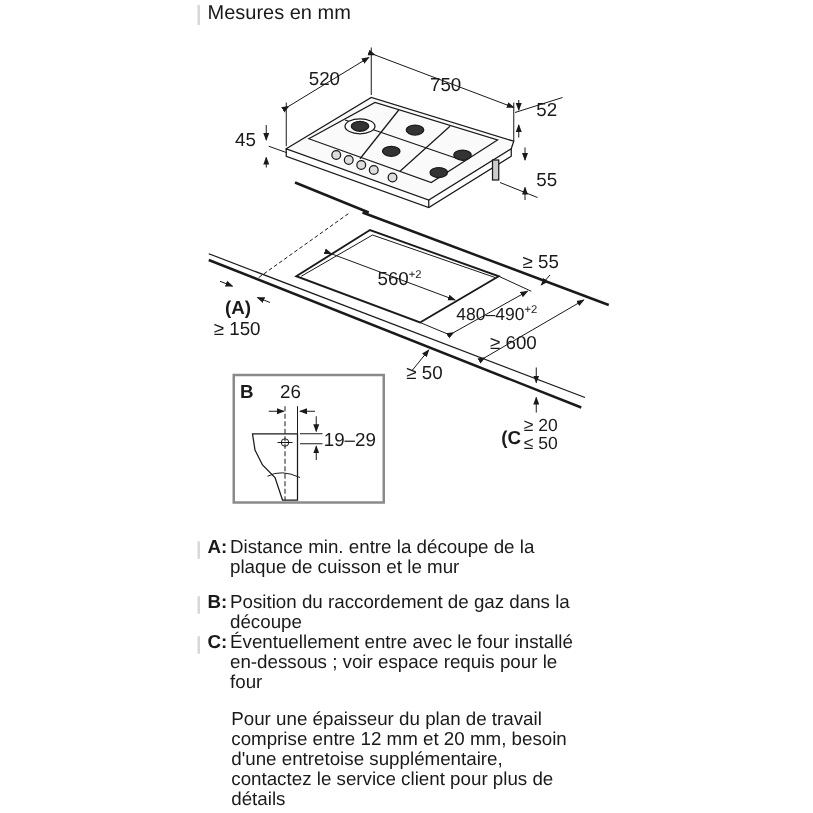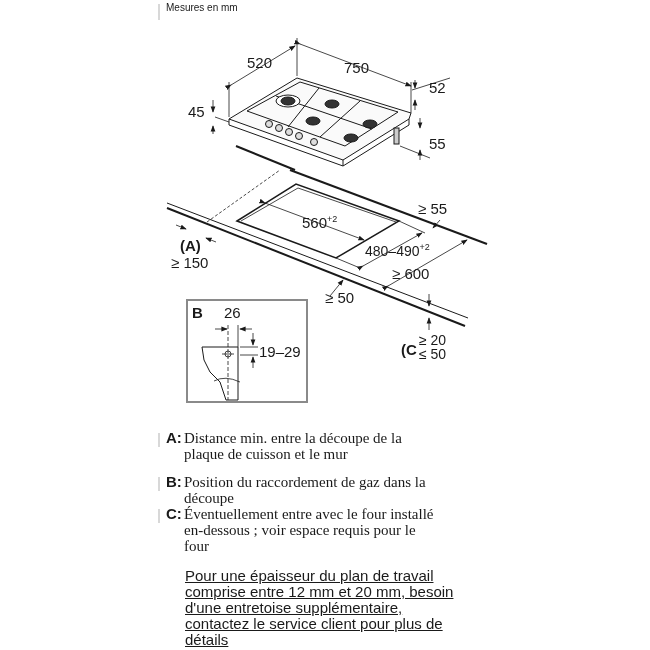--- a/index.html
+++ b/index.html
@@ -1,26 +1,26 @@
 <!DOCTYPE html>
 <html><head>
   <meta charset="utf-8">
   <style>
     html, body { margin:0; padding:0; background:#ffffff; }
     body { width:650px; height:650px; position:relative; overflow:hidden;
            font-family:"Liberation Sans", sans-serif; color:#1a1a1a; }
-    .title { position:absolute; left:166px; top:2px; font-size:10px;text-align:center; }
+    .title { position:absolute; left:166px; top:2px; font-size:16px;text-align:center; }
     .tick { position:absolute; left:158px; width:2px; background:#d8d8d8; }
     svg.diagram { position:absolute; left:0; top:0; }
     svg text { font-family:"Liberation Sans", sans-serif; fill:#1a1a1a; }
     .legend { position:absolute; left:166px; font-size:15px; line-height:16px; }
     .legend .row { display:flex; }
     .legend .key { font-weight:bold; width:18px; flex:0 0 18px; }
-    .legend .txt { white-space:pre-line;font-family:Liberation Serif, serif; }
-    .note { position:absolute; left:185px; top:568px; font-size:15px; line-height:16px; white-space:pre-line;text-decoration:underline; }
+    .legend .txt { white-space:pre-line; }
+    .note { position:absolute; left:185px; top:568px; font-size:15px; line-height:16px; white-space:pre-line; }
   </style>
 </head>
 <body>
 
 <div class="tick" style="top:4px;height:16px;"></div>
 <div class="title">Mesures en mm</div>
 
 <svg class="diagram" width="650" height="420" viewBox="0 0 650 420">
   <defs>
     <marker id="ar" markerWidth="8" markerHeight="8" refX="7" refY="4" orient="auto">

